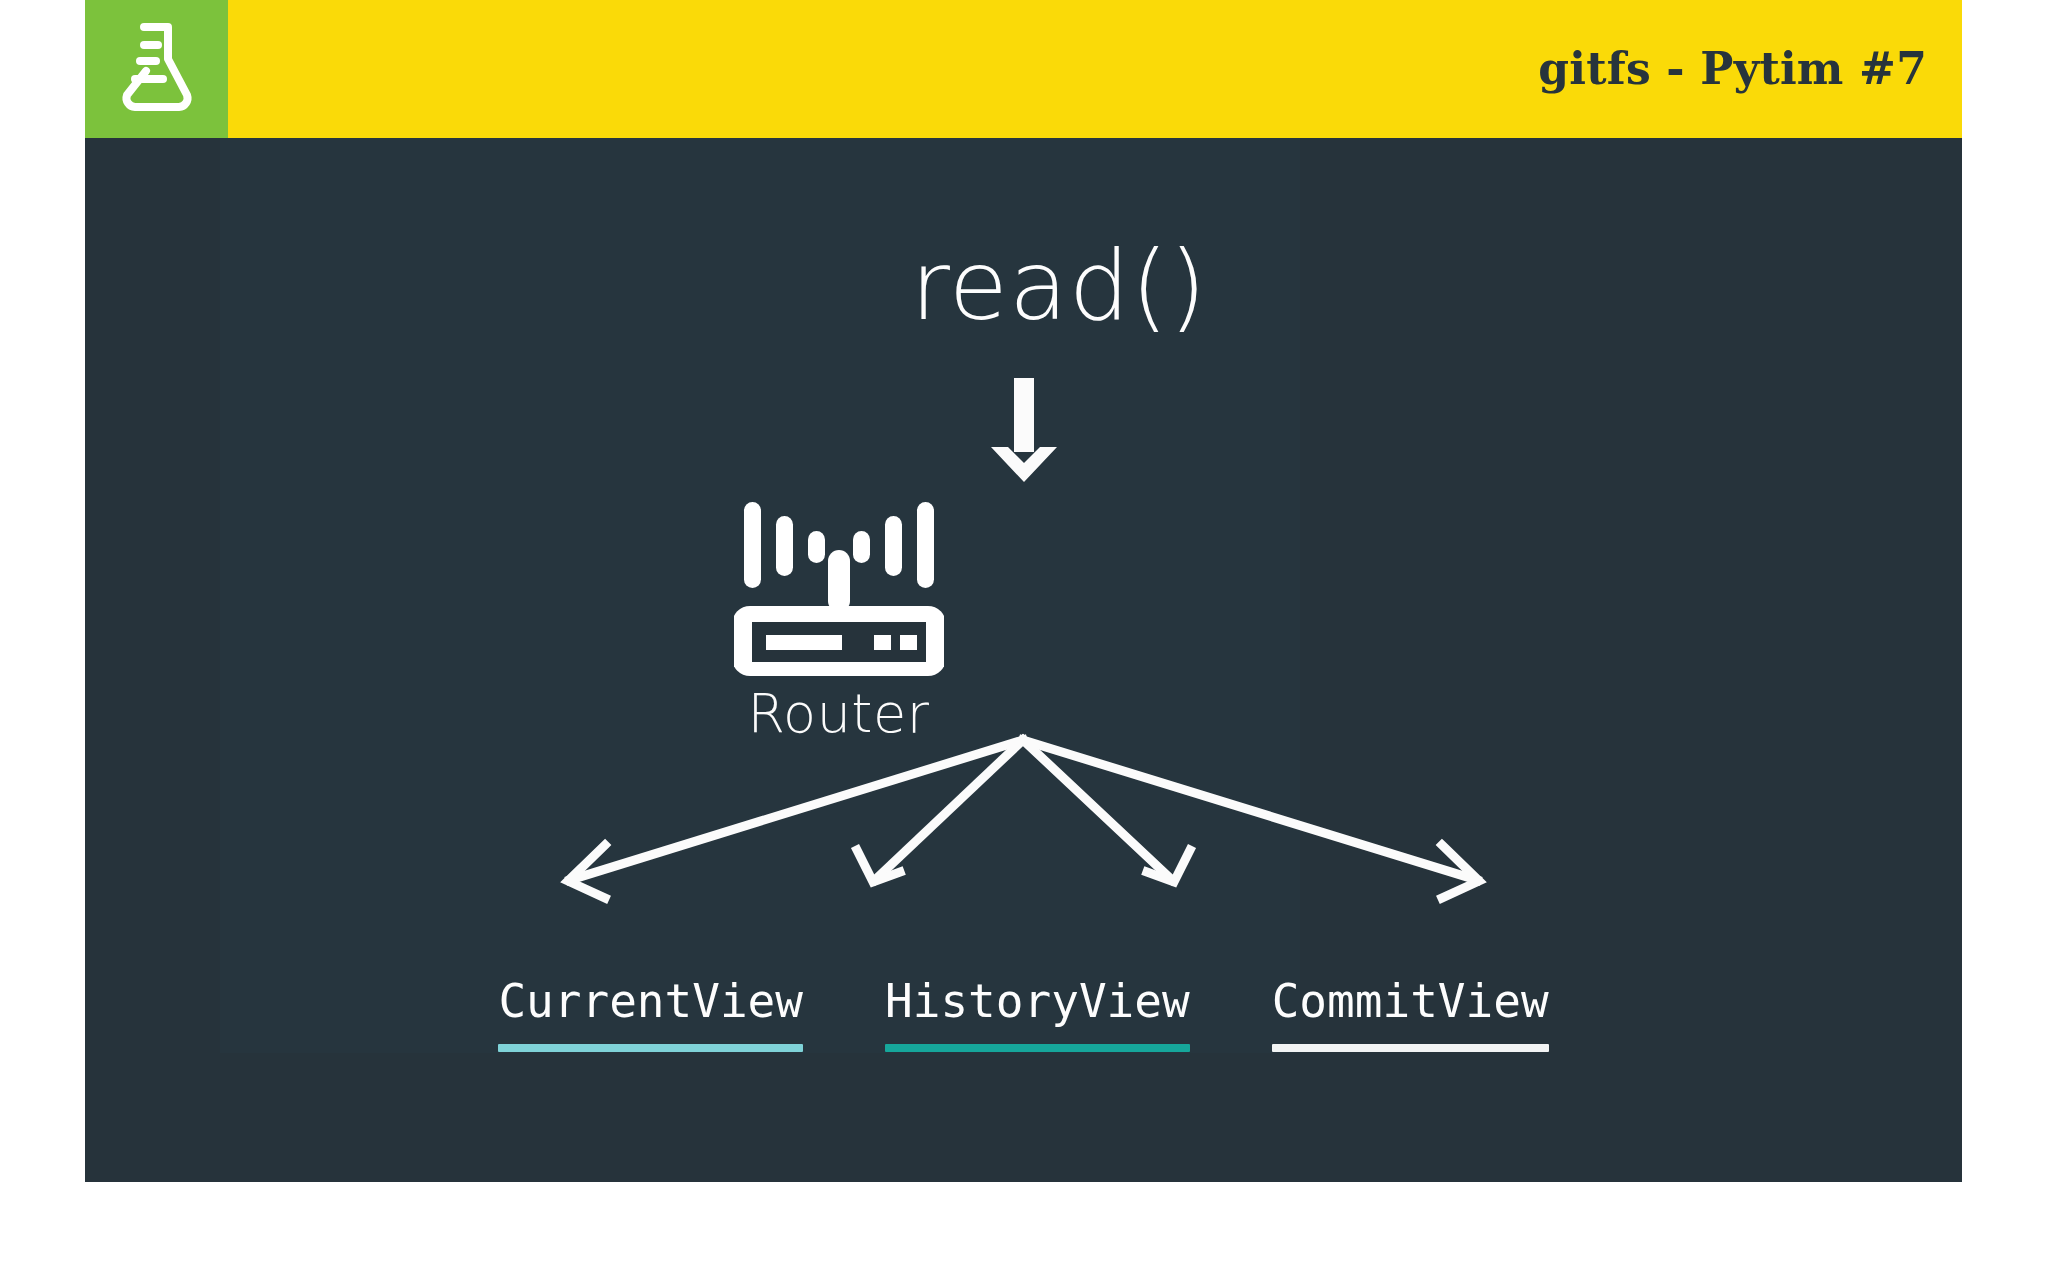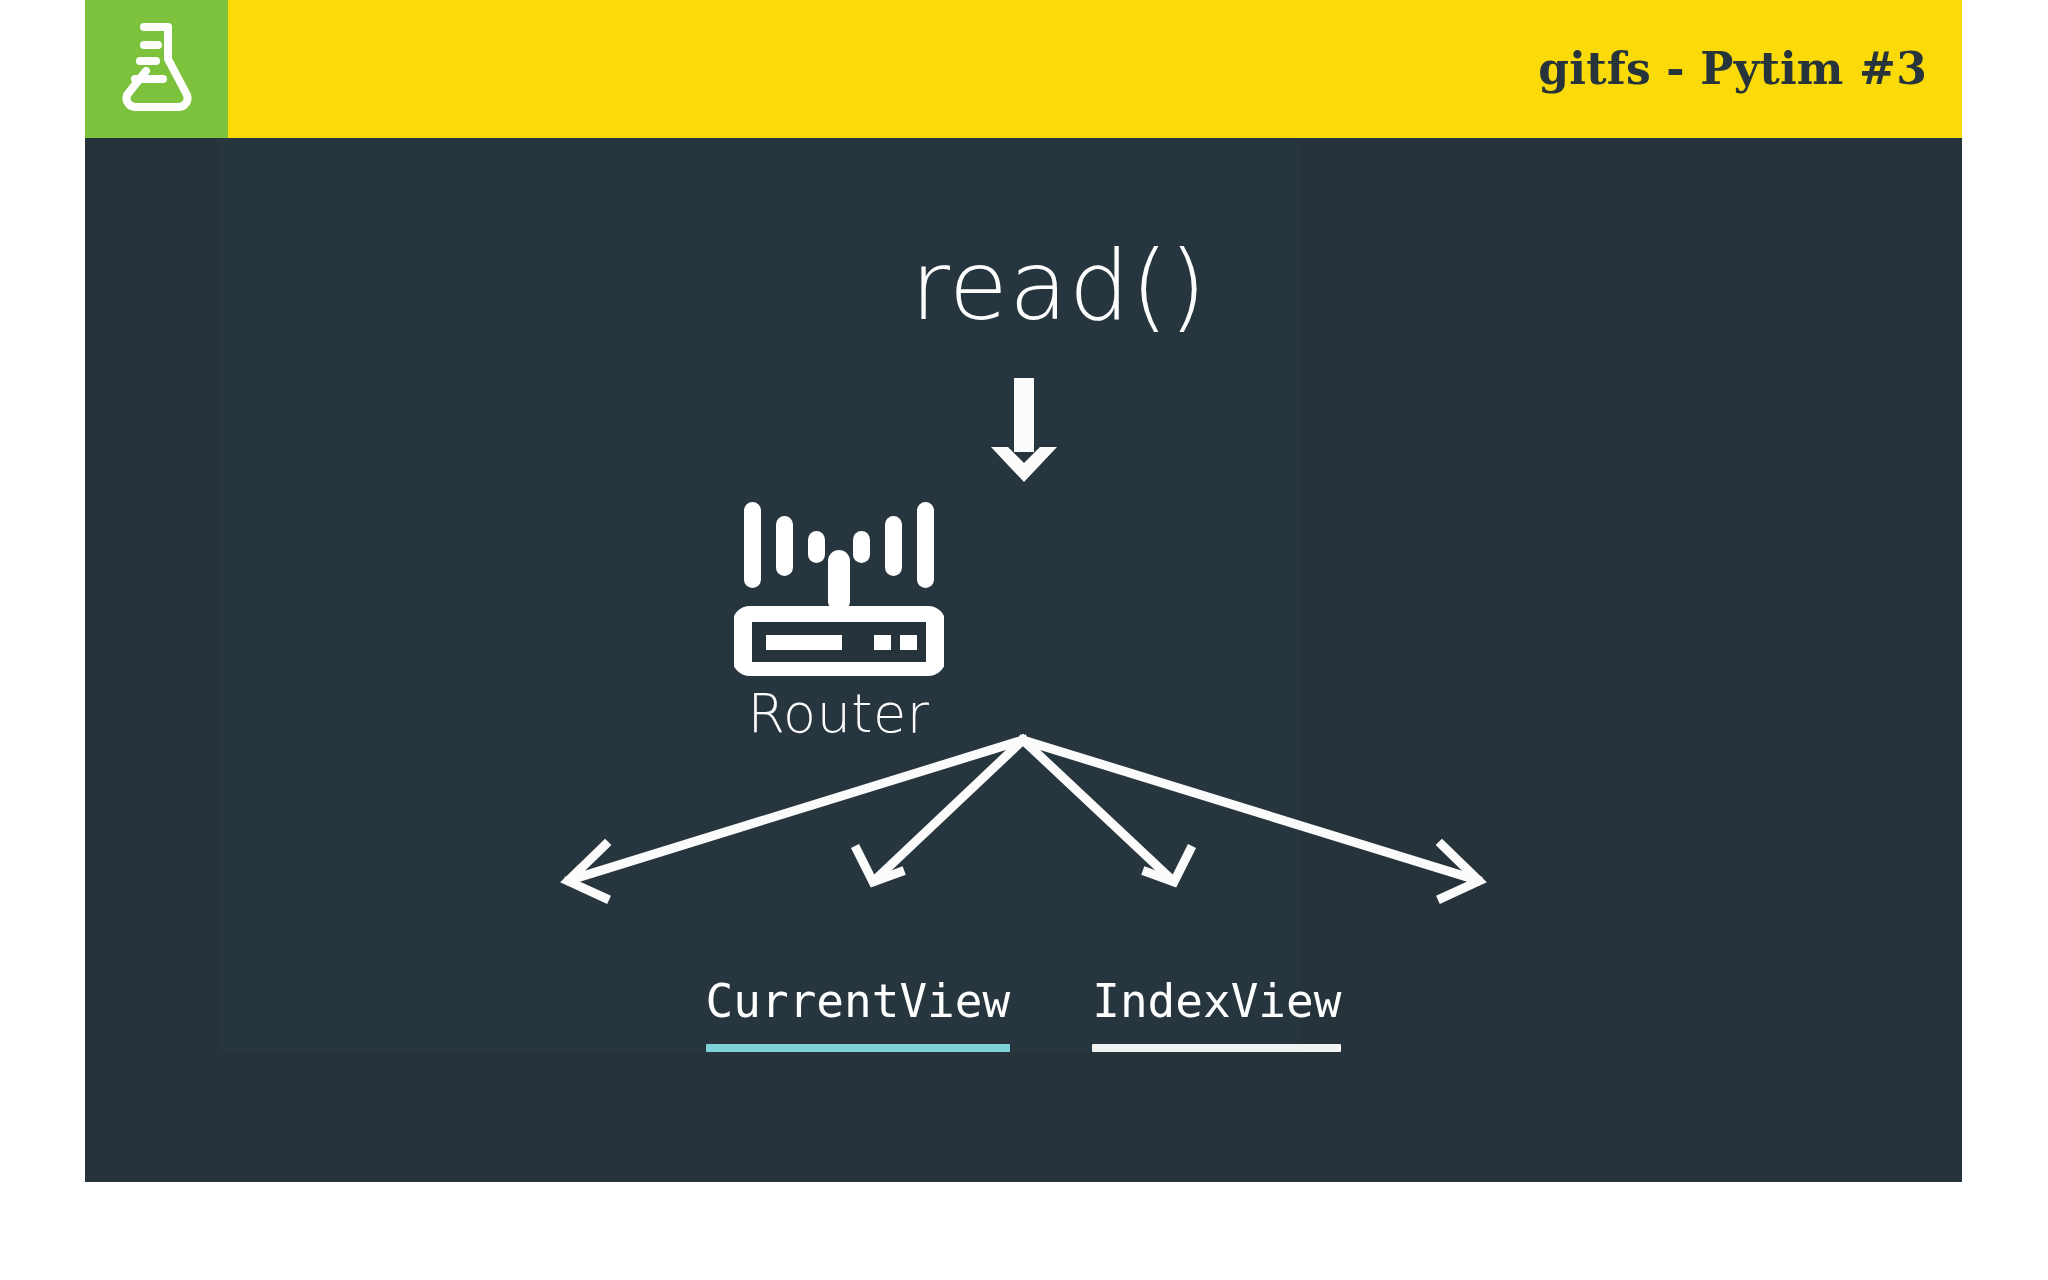--- a/index.html
+++ b/index.html
@@ -182,21 +182,21 @@
       <span class="flask-icon">
         <svg width="78" height="92" viewBox="0 0 78 92" fill="none" stroke="#ffffff" stroke-width="8" stroke-linecap="round" stroke-linejoin="round">
           <path d="M26 6 H50 V38 L69 74 a9 9 0 0 1 -8 12 H17 a9 9 0 0 1 -8 -12 L28 50"></path>
           <line x1="26" y1="24" x2="40" y2="24"></line>
           <line x1="22" y1="40" x2="38" y2="40"></line>
           <line x1="17" y1="58" x2="45" y2="58"></line>
         </svg>
       </span>
     </div>
 
-    <div class="header-title" style="color: rgb(39, 52, 60);">gitfs - Pytim #3</div>
+    <div class="header-title" style="color: rgb(39, 52, 60);">gitfs - Pytim #7</div>
   </div>
 
   <div class="slide-body" style="background: rgb(38, 51, 59);">
 
     <div class="inner-panel"></div>
 
     <div class="read-label">read()</div>
 
     <div class="down-arrow-wrap">
       <span>
@@ -250,23 +250,27 @@
       </g>
     </svg>
 
     <div class="views-row">
 
       <div class="view-node">
         <div class="view-name">CurrentView</div>
         <div class="view-underline" style="background: rgb(127, 211, 216);"></div>
       </div>
 
-
-
       <div class="view-node">
-        <div class="view-name">IndexView</div>
+        <div class="view-name">HistoryView</div>
+        <div class="view-underline" style="background: rgb(22, 167, 155);"></div>
+      </div>
+
+
+      <div class="view-node">
+        <div class="view-name">CommitView</div>
         <div class="view-underline" style="background: rgb(242, 244, 244);"></div>
       </div>
 
     </div>
 
   </div>
 </div>
 
 </body></html>

